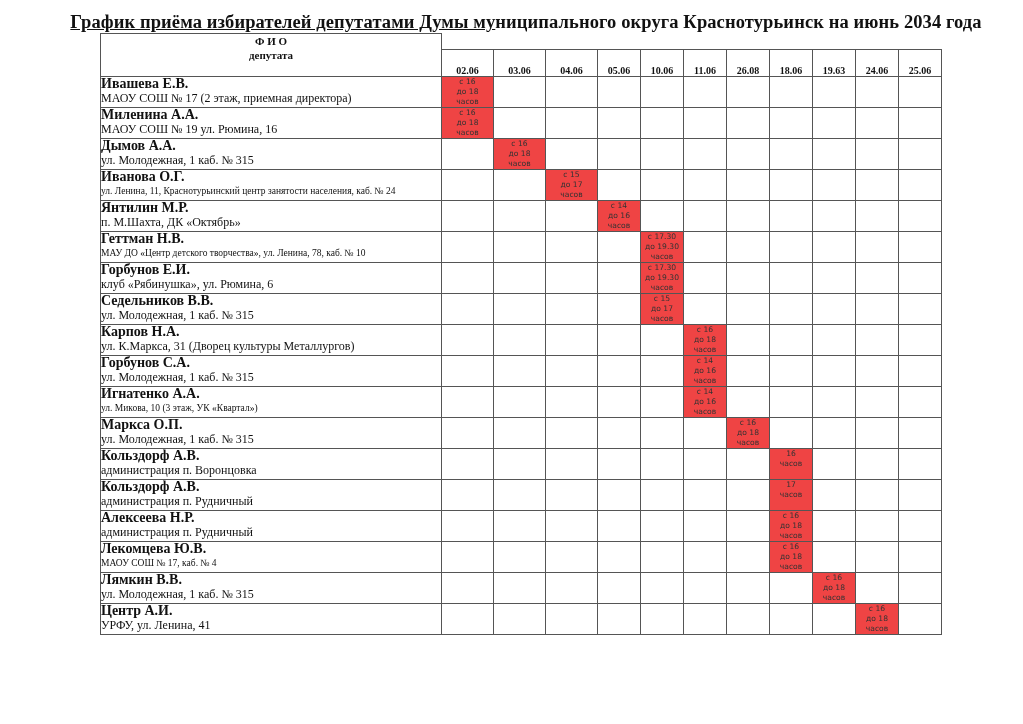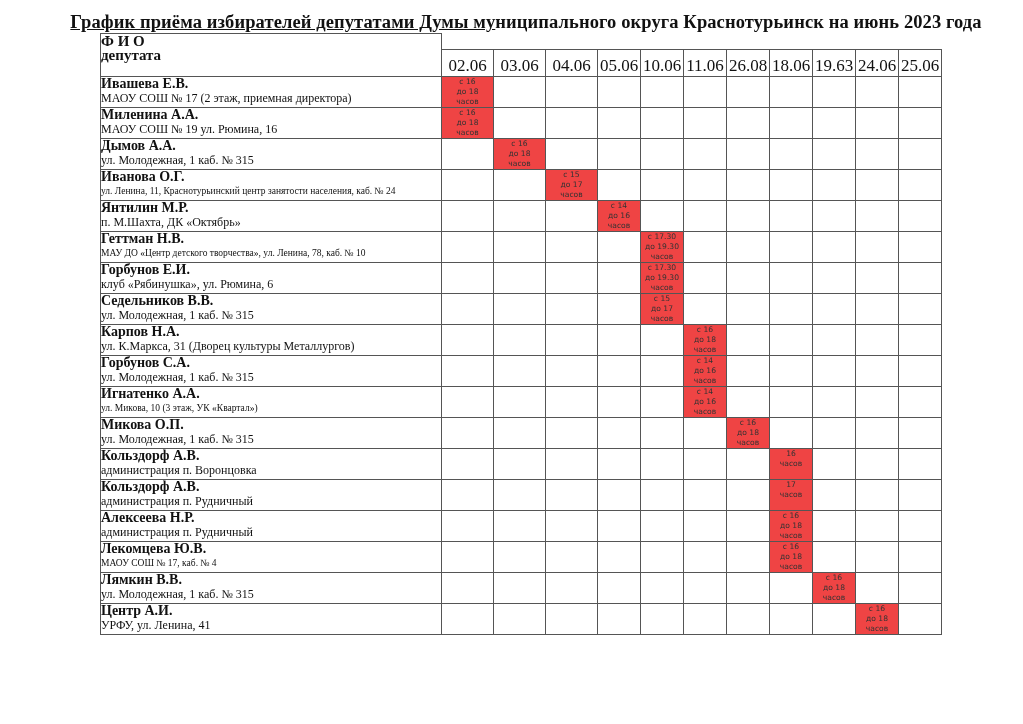--- a/index.html
+++ b/index.html
@@ -4,37 +4,37 @@
 <style>
   html, body { margin: 0; padding: 0; background: #ffffff; }
   body { width: 1023px; height: 724px; position: relative; overflow: hidden;
          font-family: "Liberation Serif", "DejaVu Serif", serif; color: #111; }
   .title { position: absolute; left: 0; top: 12px; width: 1052px; text-align: center;
            font-weight: bold; font-size: 18.5px; letter-spacing: 0.1px; white-space: nowrap; }
   .title .u { text-decoration: underline; }
   table.sched { position: absolute; left: 100px; top: 33px; border-collapse: collapse;
                 table-layout: fixed; }
   table.sched td, table.sched th { border: 1px solid #555; padding: 0; }
-  th.fio { font-weight: bold; font-size: 15px; text-align: left; vertical-align: top;
+  th.fio { font-weight: bold; font-size: 11px; text-align: center; vertical-align: top;
            line-height: 14px; padding-top: 2px; }
   th.topblank { border-bottom: 1px solid #555; border-right: 1px solid #555; height: 15px; }
-  th.date { font-size: 17px; font-weight: normal; vertical-align: bottom; text-align: center;
+  th.date { font-size: 10px; font-weight: bold; vertical-align: bottom; text-align: center;
             height: 26px; padding-bottom: 1px; }
   td.name { padding: 3px 0 0 7px; vertical-align: top; height: 30px; line-height: 14px; }
   td.name .n { font-weight: bold; font-size: 14px; display: block; }
   td.name .a { font-size: 12px; display: block; }
   td.name .a.small { font-size: 9.5px; font-family: Liberation Serif, serif; }
   td.cell { text-align: center; vertical-align: top; font-size: 7.6px; line-height: 10px;
             padding-top: 1px; font-family: "DejaVu Sans", sans-serif; color: #333; }
   td.cell.on { background: #ef4444; }
 </style>
 </head>
 <body>
 
-<div class="title"><span class="u">График приёма избирателей депутатами Думы му</span><span>ниципального округа Краснотурьинск на июнь 2023 года</span></div>
+<div class="title"><span class="u">График приёма избирателей депутатами Думы му</span><span>ниципального округа Краснотурьинск на июнь 2034 года</span></div>
 
 <table class="sched">
   <colgroup>
     <col style="width:341px">
     <col style="width:52px">
       <col style="width:52px">
       <col style="width:52px">
       <col style="width:43px">
     <col style="width:43px">
       <col style="width:43px">
@@ -293,21 +293,21 @@
           <div>часов</div>
         </td>
         <td class="cell"></td>
         <td class="cell"></td>
         <td class="cell"></td>
         <td class="cell"></td>
         <td class="cell"></td>
       </tr>
       <tr>
         <td class="name">
-          <span class="n">Микова О.П.</span>
+          <span class="n">Маркса О.П.</span>
           <span class="a">ул. Молодежная, 1 каб. № 315</span>
         </td>
         <td class="cell"></td>
         <td class="cell"></td>
         <td class="cell"></td>
         <td class="cell"></td>
         <td class="cell"></td>
         <td class="cell"></td>
         <td class="cell on">
           <div>с 16</div>

